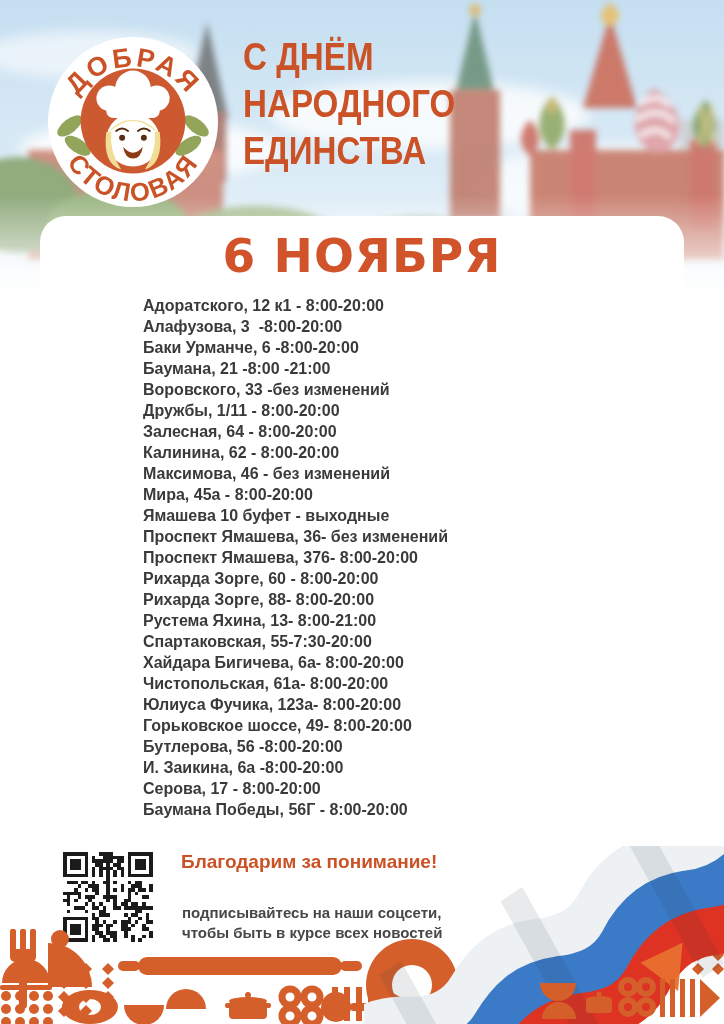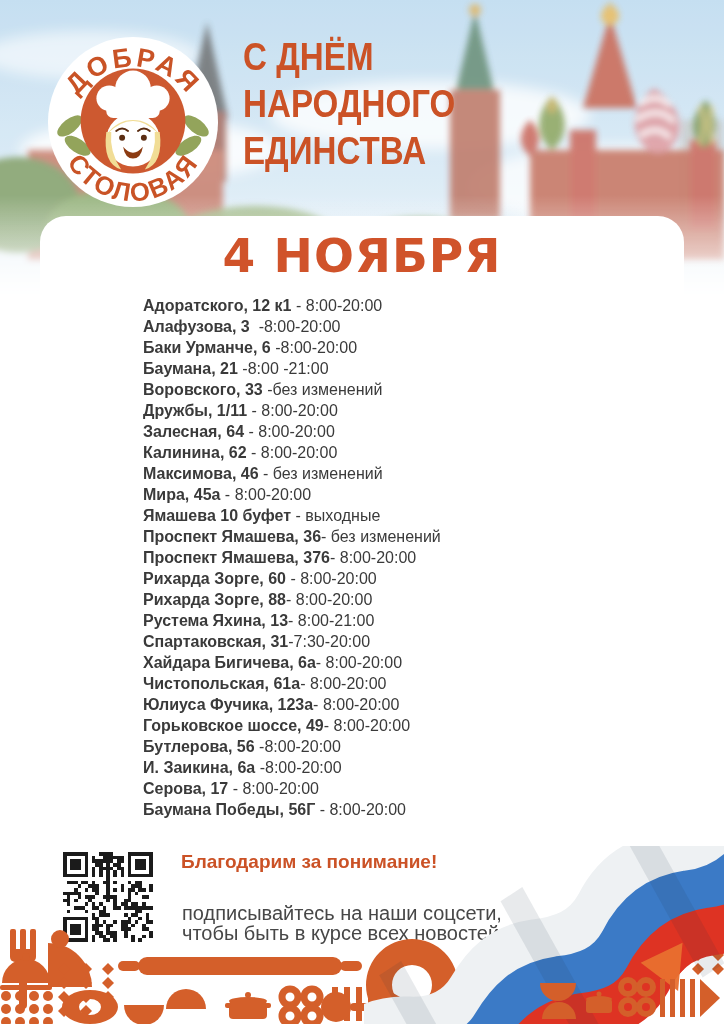--- a/index.html
+++ b/index.html
@@ -13,25 +13,25 @@
   .greeting{position:absolute;left:243px;top:33px;z-index:5;color:#cb5226;font-weight:700;
             font-size:39px;line-height:47px;transform:scaleX(.85);transform-origin:left top;}
   
   .card{position:absolute;left:40px;top:216px;width:644px;height:808px;background:#fff;
         border-radius:26px 26px 0 0;z-index:2;}
   .title{margin:12px 0 0;text-align:center;font-size:47px;font-weight:800;color:#d0532a;
          letter-spacing:1px;font-family:"DejaVu Sans","Liberation Sans",sans-serif;}
   .list{margin:12px 0 0 55px;font-size:16px;line-height:21px;color:#3a3a3a;}
   .row{white-space:pre;}
   .addr{font-weight:700;margin-left:48px;}
-  .hrs{font-weight:400;margin-top:40px;}
+  .hrs{font-weight:700;margin-top:40px;}
   
   .qr{position:absolute;left:56px;top:845px;width:104px;height:104px;z-index:3;}
   .thanks{position:absolute;left:181px;top:851px;font-size:19px;font-weight:800;color:#cb5226;z-index:3;}
-  .subnote{position:absolute;left:182px;top:903px;font-size:20px;line-height:20px;font-weight:400;
+  .subnote{position:absolute;left:182px;top:903px;font-size:15px;line-height:20px;font-weight:700;
            color:#474747;z-index:3;}
   
   .band{position:absolute;left:0;bottom:0;width:724px;height:95px;z-index:3;}
   .flag{position:absolute;right:0;bottom:0;width:360px;height:178px;z-index:4;}
   .corner{position:absolute;right:2px;bottom:3px;width:182px;height:46px;z-index:5;}
 </style>
 </head>
 <body>
 
 <div class="page">
@@ -131,21 +131,21 @@
     </g>
   </svg>
 
   <div class="greeting">
     <div>С ДНЁМ</div>
     <div>НАРОДНОГО</div>
     <div>ЕДИНСТВА</div>
   </div>
 
   <div class="card">
-    <h1 class="title">4 НОЯБРЯ</h1>
+    <h1 class="title">6 НОЯБРЯ</h1>
     <div class="list">
     <div class="row"><span class="addr">Адоратского, 12 к1</span><span class="hrs"> - 8:00-20:00</span></div>
 
     <div class="row"><span class="addr">Алафузова, 3</span><span class="hrs">  -8:00-20:00</span></div>
 
     <div class="row"><span class="addr">Баки Урманче, 6</span><span class="hrs"> -8:00-20:00</span></div>
 
     <div class="row"><span class="addr">Баумана, 21</span><span class="hrs"> -8:00 -21:00</span></div>
 
     <div class="row"><span class="addr">Воровского, 33</span><span class="hrs"> -без изменений</span></div>
@@ -166,21 +166,21 @@
     <div class="row"><span class="addr">Проспект Ямашева, 36</span><span class="hrs">- без изменений</span></div>
 
     <div class="row"><span class="addr">Проспект Ямашева, 376</span><span class="hrs">- 8:00-20:00</span></div>
 
     <div class="row"><span class="addr">Рихарда Зорге, 60</span><span class="hrs"> - 8:00-20:00</span></div>
 
     <div class="row"><span class="addr">Рихарда Зорге, 88</span><span class="hrs">- 8:00-20:00</span></div>
 
     <div class="row"><span class="addr">Рустема Яхина, 13</span><span class="hrs">- 8:00-21:00</span></div>
 
-    <div class="row"><span class="addr">Спартаковская, 31</span><span class="hrs">-7:30-20:00</span></div>
+    <div class="row"><span class="addr">Спартаковская, 55</span><span class="hrs">-7:30-20:00</span></div>
 
     <div class="row"><span class="addr">Хайдара Бигичева, 6а</span><span class="hrs">- 8:00-20:00</span></div>
 
     <div class="row"><span class="addr">Чистопольская, 61а</span><span class="hrs">- 8:00-20:00</span></div>
 
     <div class="row"><span class="addr">Юлиуса Фучика, 123а</span><span class="hrs">- 8:00-20:00</span></div>
 
     <div class="row"><span class="addr">Горьковское шоссе, 49</span><span class="hrs">- 8:00-20:00</span></div>
 
     <div class="row"><span class="addr">Бутлерова, 56</span><span class="hrs"> -8:00-20:00</span></div>

